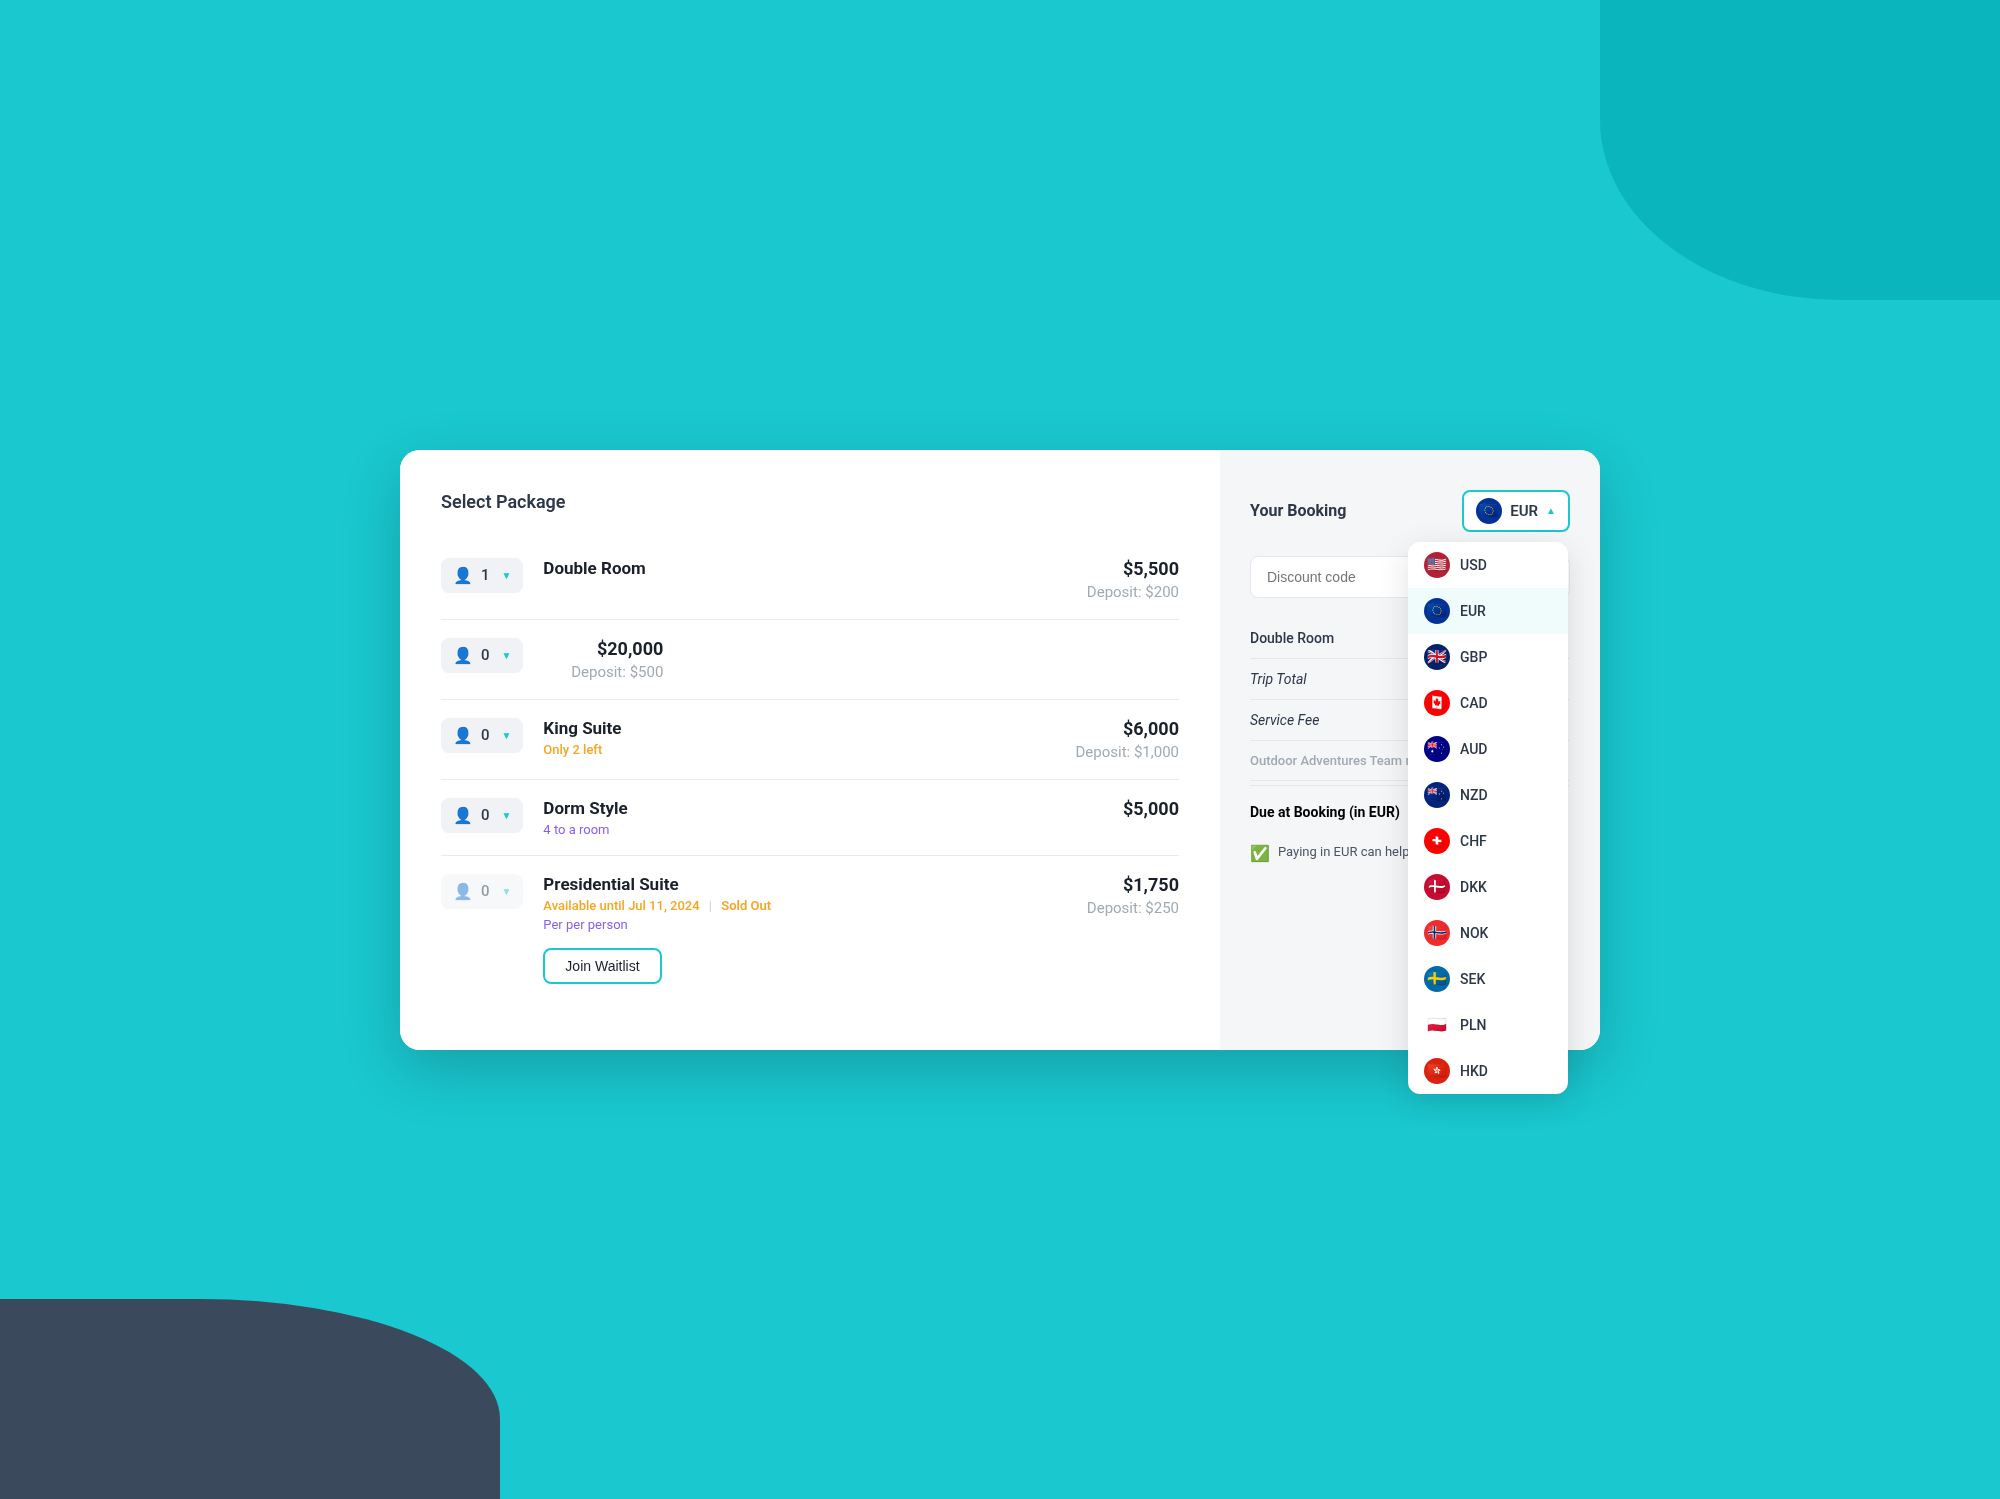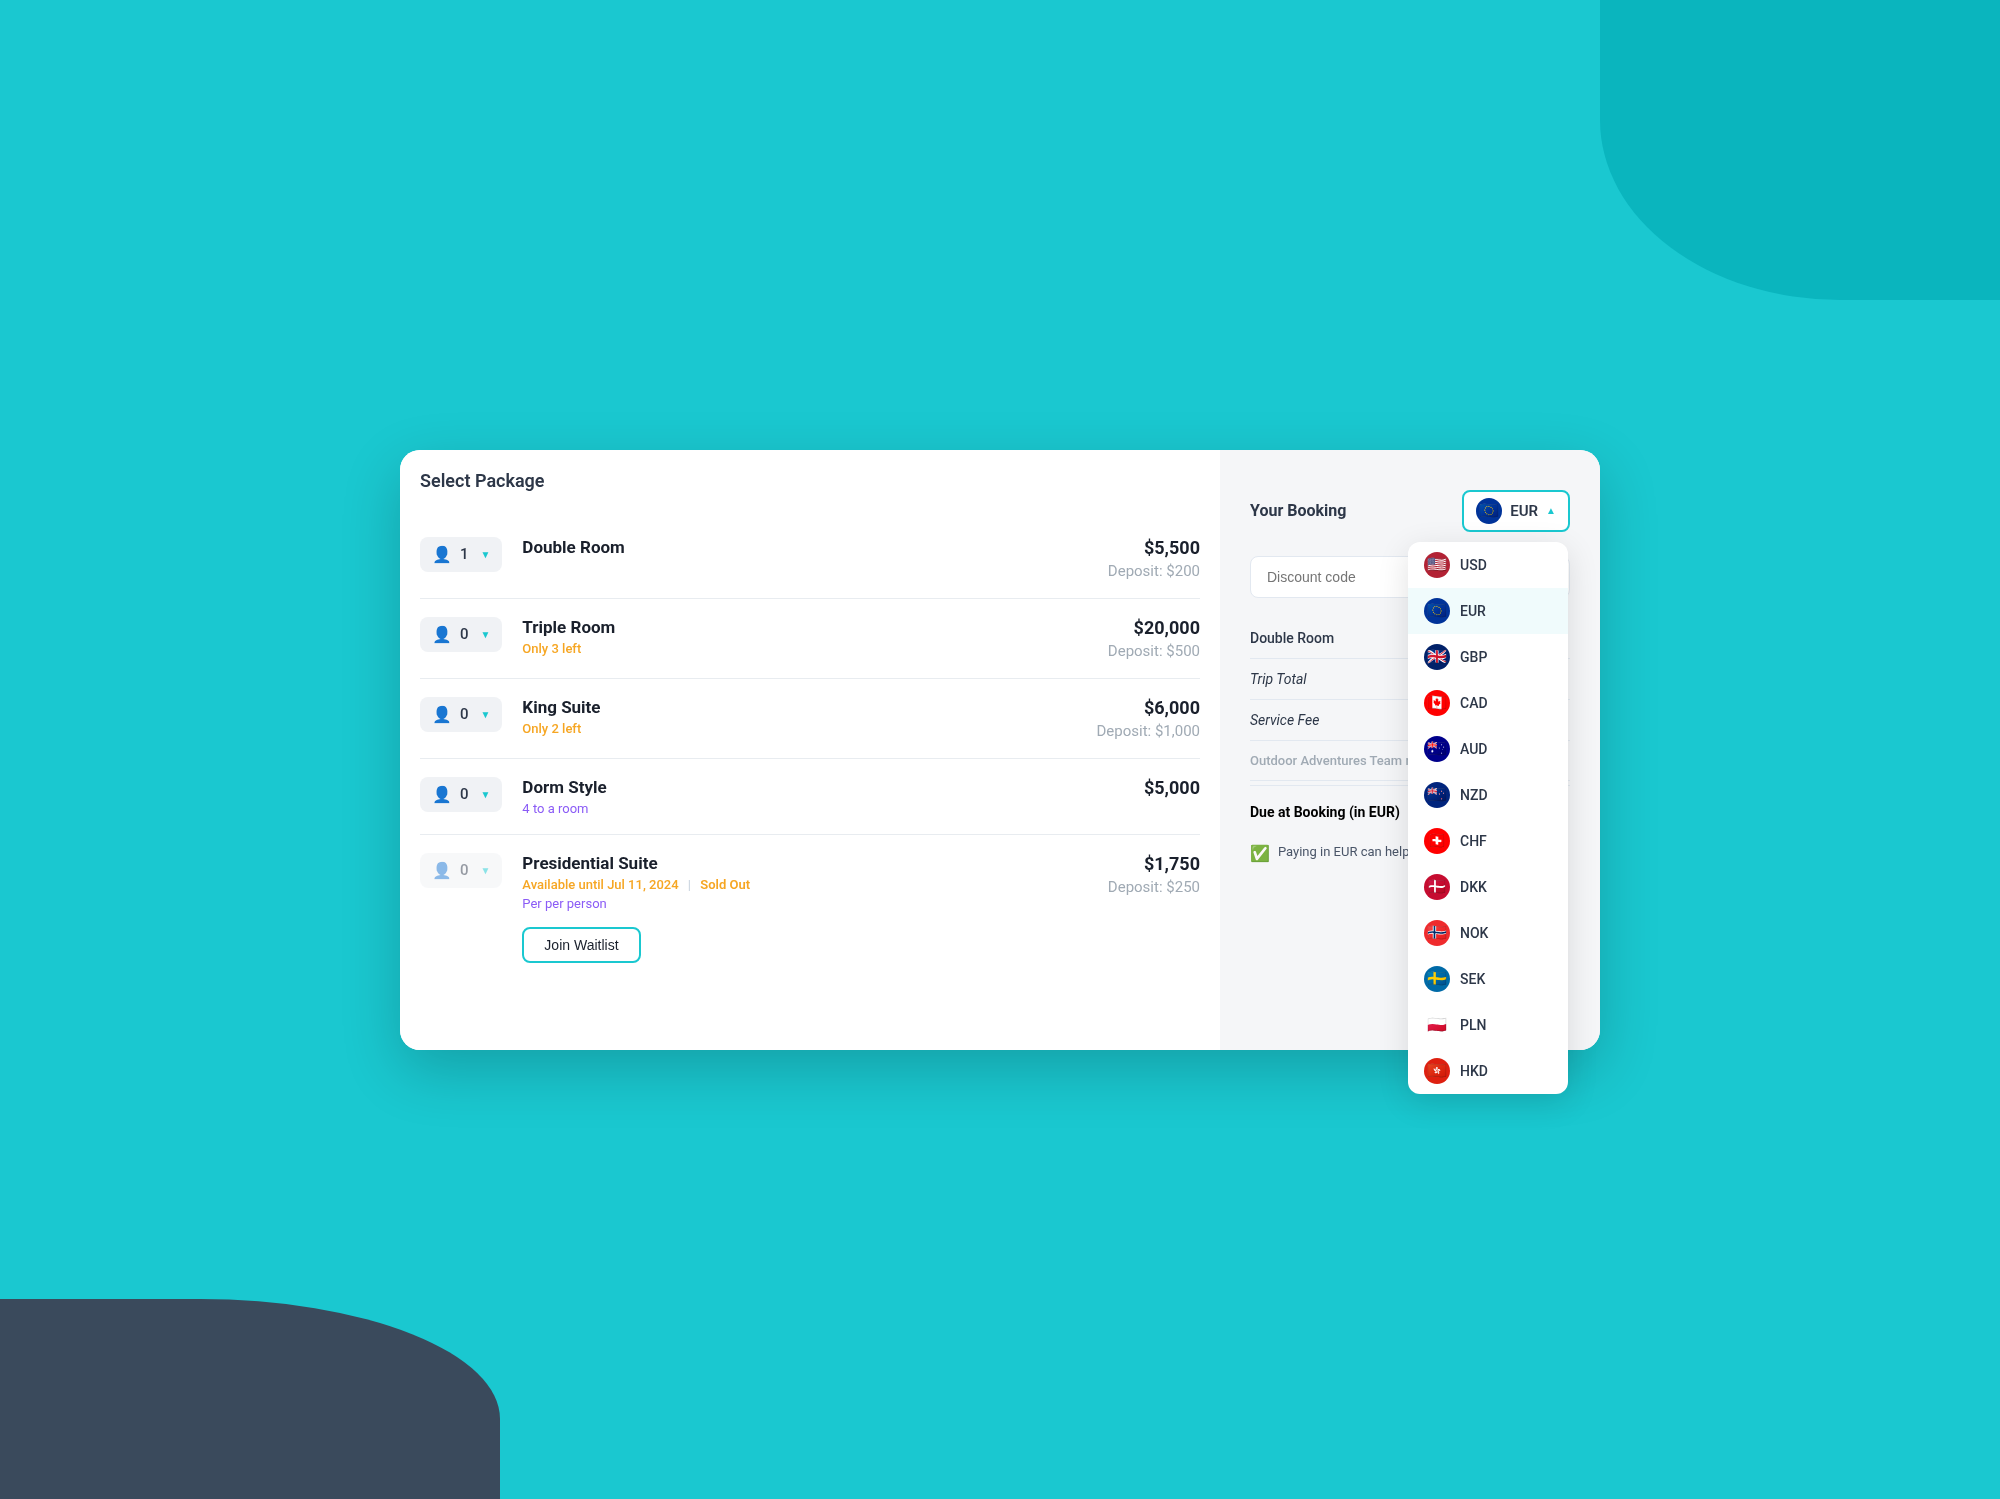--- a/index.html
+++ b/index.html
@@ -35,21 +35,21 @@
       max-width: 95vw;
       display: flex;
       min-height: 600px;
       position: relative;
       z-index: 10;
       box-shadow: 0 20px 60px rgba(0,0,0,0.2);
       overflow: visible;
     }
     .left-panel {
       flex: 1;
-      padding: 20px;
+      padding: 41px;
       background: #fff;
       border-radius: 20px 0 0 20px;
     }
     .right-panel {
       width: 380px;
       padding: 40px 30px;
       background: #f5f6f8;
       border-radius: 0 20px 20px 0;
       position: relative;
     }
@@ -320,25 +320,20 @@
     <div class="price-main">$5,500</div>
     <div class="price-deposit">Deposit: $200</div>
   </div>
         </div>
         <div class="package-row">
           <div class="quantity-selector">
     <span class="qty-icon">👤</span>
     <span class="qty-value">0</span>
     <span class="qty-arrow">▼</span>
   </div>
-          <div class="package-info">
-    <div class="package-name">Triple Room</div>
-    <div class="package-subtitle">Only 3 left</div>
-
-  </div>
           <div class="package-price">
     <div class="price-main">$20,000</div>
     <div class="price-deposit">Deposit: $500</div>
   </div>
         </div>
         <div class="package-row">
           <div class="quantity-selector">
     <span class="qty-icon">👤</span>
     <span class="qty-value">0</span>
     <span class="qty-arrow">▼</span>

